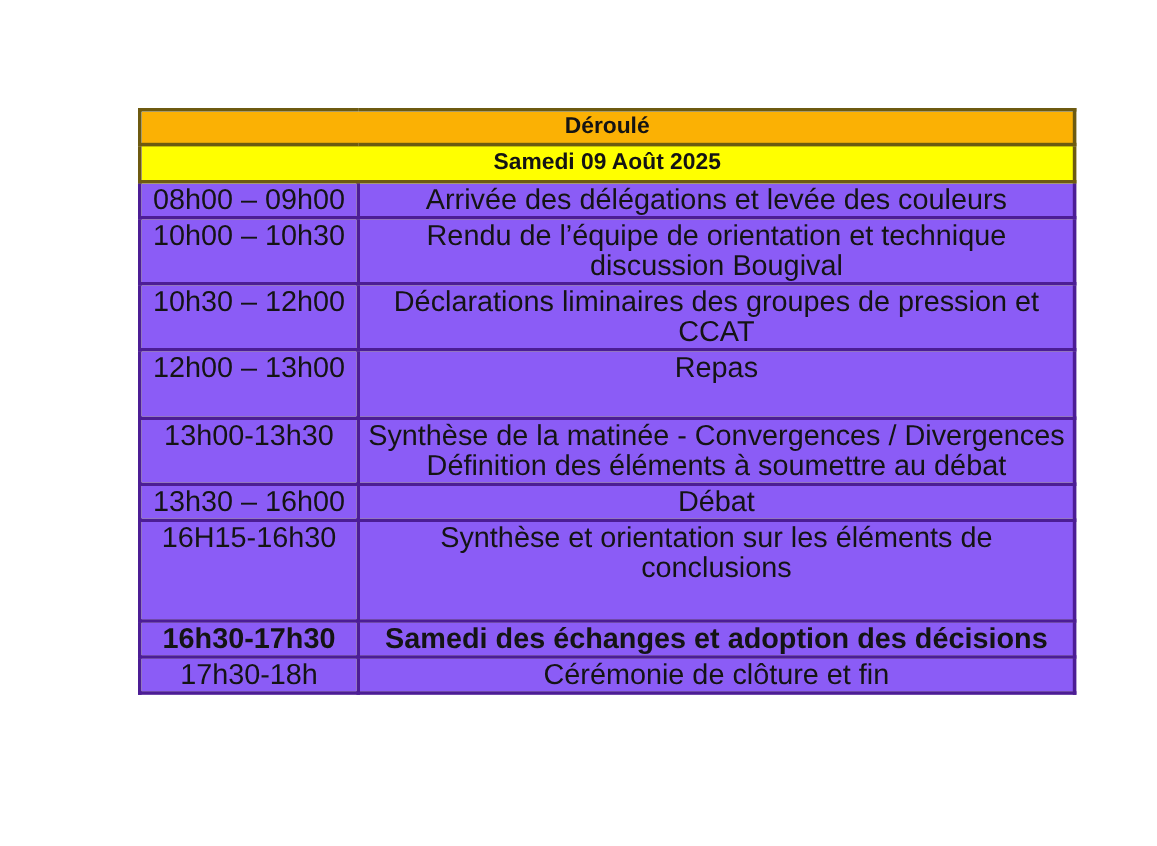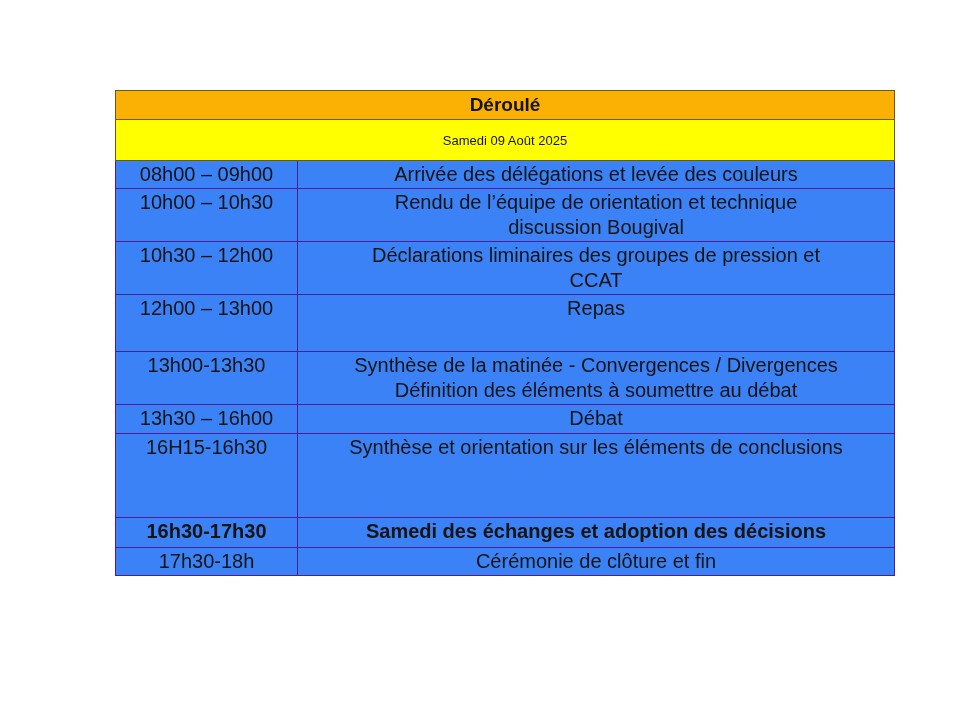--- a/index.html
+++ b/index.html
@@ -23,50 +23,50 @@
   table.schedule {
     position: absolute;
     left: 115px;
     top: 90px;
     width: 779px;
     border-collapse: collapse;
     table-layout: fixed;
   }
   table.schedule th,
   table.schedule td {
-    border: 1px solid #4c1d95;
+    border: 3px solid #4c1d95;
     text-align: center;
     padding: 1px 4px;
     box-sizing: border-box;
     overflow: hidden;
   }
   .col-time { width: 182px; }
   .col-activity { width: 597px; }
 
   tr.title-row th {
     background: #FBB104;
     font-size: 19px;
     font-weight: bold;
     height: 29px;
     vertical-align: middle;
     border-color: #6d5a10;
   }
   tr.subtitle-row th {
     background: #FFFF00;
-    font-size: 13px;
-    font-weight: normal;
-    height: 41px;
+    font-size: 19px;
+    font-weight: bold;
+    height: 31px;
     vertical-align: middle;
     border-color: #6d5a10;
   }
   tbody td {
-    font-size: 20px;
+    font-size: 24px;
     line-height: 25px;
     vertical-align: top;
-    background: #3b82f6;
+    background: #8b5cf6;
   }
   td.activity { white-space: pre-line; }
 
   tbody tr:nth-child(1)  { height: 28px; }
   tbody tr:nth-child(2)  { height: 28px; }
   tbody tr:nth-child(3)  { height: 28px; }
   tbody tr:nth-child(4)  { height: 57px; }
   tbody tr:nth-child(5)  { height: 50px; }
   tbody tr:nth-child(6)  { height: 29px; }
   tbody tr:nth-child(7)  { height: 84px; }

